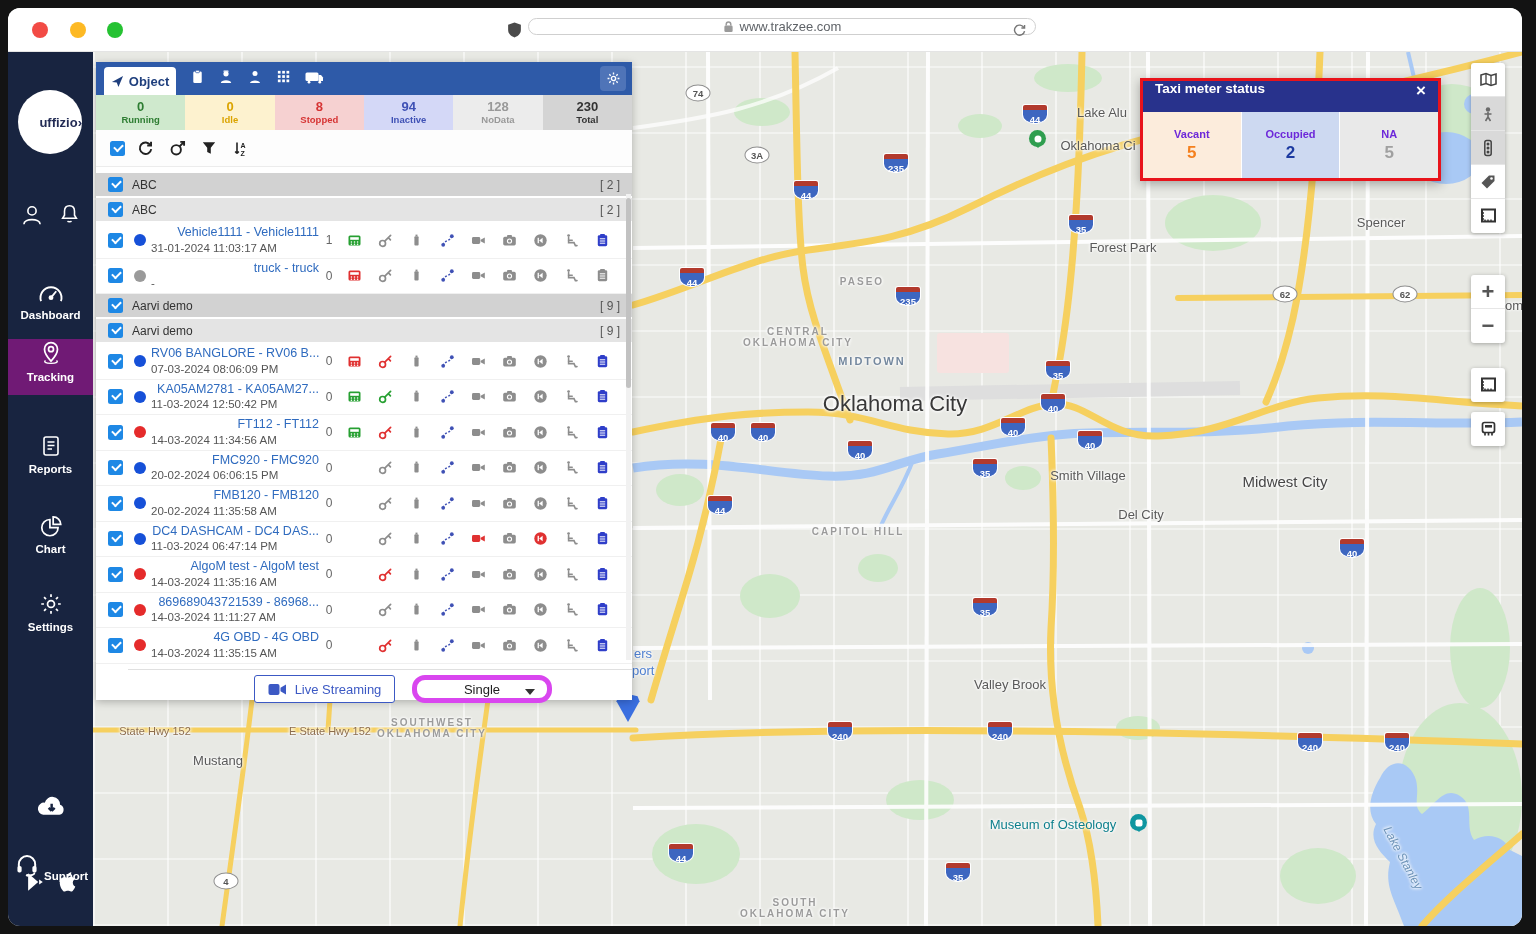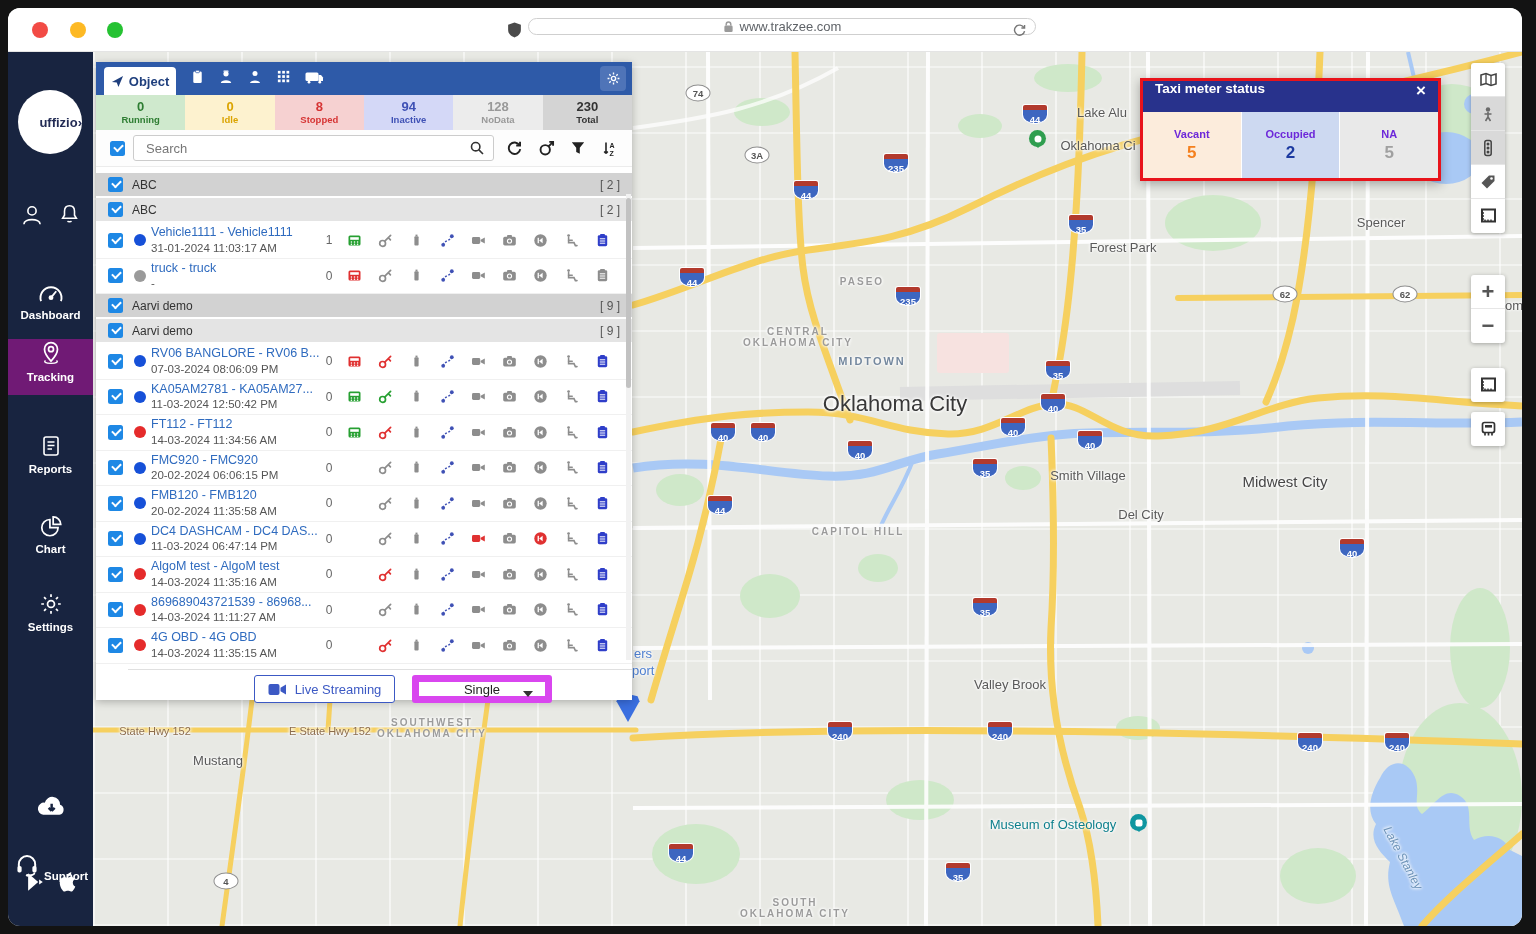--- a/index.html
+++ b/index.html
@@ -77,30 +77,30 @@
   .tool{width:24px;height:24px;display:flex;align-items:center;justify-content:center;color:#222;flex:none;}
   .vlist{flex:1;overflow:hidden;position:relative;padding-top:6px;}
   .ghdr{height:23px;display:flex;align-items:center;gap:9px;padding:0 12px;font-size:12px;color:#333;margin-bottom:2px;}
   .ghdr-dark{background:#d2d2d2;} .ghdr-light{background:#e4e4e4;}
   .ghdr .gname{flex:1;}
   .ghdr .gcount{color:#555;}
   .vrow{height:35.5px;display:flex;align-items:center;padding:0 6px 0 12px;border-bottom:1px solid #f0f0f0;gap:0;}
   .vrow .dot{width:12px;height:12px;border-radius:50%;margin:0 5px 0 11px;flex:none;}
   .dot-blue{background:#1650d8;} .dot-red{background:#e52b2b;} .dot-gray{background:#9a9a9a;}
   .vinfo{width:168px;line-height:1.25;overflow:hidden;flex:none;}
-  .vname{display:block;color:#2f6bbf;font-size:12.5px;font-weight:500;white-space:nowrap;}
+  .vname{display:block;color:#2f6bbf;font-size:12.5px;font-weight:500;white-space:nowrap;text-align:right;}
   .vdate{display:block;color:#555;font-size:11.5px;white-space:nowrap;}
   .vcount{width:20px;text-align:center;color:#666;font-size:12px;flex:none;}
   .ric{width:31px;display:flex;align-items:center;justify-content:center;flex:none;}
   .c-gray{color:#8d8d8d;} .c-green{color:#27a032;} .c-red{color:#e03131;} .c-route{color:#3f51b5;} .c-noteblue{color:#2f3ec9;}
   .scrolltrack{position:absolute;right:1px;top:6px;bottom:2px;width:5px;background:#f1f1f1;}
   .scrollthumb{position:absolute;right:1px;top:6px;width:5px;height:190px;background:#c2c2c2;border-radius:3px;}
   .pfoot{height:31px;border-top:1px solid #e0e0e0;position:relative;flex:none;background:#fff;margin-left:32px;}
   .livebtn{position:absolute;left:126px;top:5px;width:141px;height:28px;border:1.5px solid #3c59c4;border-radius:3px;color:#3c59c4;display:flex;align-items:center;justify-content:center;gap:8px;font-size:13px;background:#fff;}
-  .modesel{position:absolute;left:284px;top:5px;width:140px;height:28px;border:7px solid #d946ef;border-radius:3px;display:flex;align-items:center;justify-content:center;font-size:13px;color:#222;background:#fff;}
+  .modesel{position:absolute;left:284px;top:5px;width:140px;height:28px;border:5px solid #d946ef;border-radius:13px;display:flex;align-items:center;justify-content:center;font-size:13px;color:#222;background:#fff;}
   .modesel .chev{position:absolute;right:12px;top:9px;width:0;height:0;border:5px solid transparent;border-top:6px solid #333;}
   
   .popup{position:absolute;left:1132px;top:70px;width:301px;z-index:6;border:3px solid #e8131b;background:#fff;box-shadow:0 3px 10px rgba(0,0,0,.3);}
   .pop-head{height:31px;background:#28328c;color:#fff;display:flex;padding:0 12px;font-size:13.5px;font-weight:bold;}
   .pop-head .x{margin-left:auto;font-size:17px;font-weight:bold;}
   .pop-cells{display:flex;gap:1px;background:#fff;height:66px;}
   .pcell{flex:1;display:flex;flex-direction:column;align-items:center;justify-content:center;gap:3px;}
   .pcell .pl{font-size:11px;font-weight:bold;color:#6d28d9;text-align:right;}
   .pcell .pv{font-size:17px;font-weight:bold;}
   .pcell.vacant{background:#fcecdc;} .pcell.vacant .pv{color:#f4801f;}
@@ -482,27 +482,20 @@
             <span class="l">NoData</span>
           </div>
       <div class="chip total">
             <span class="v">230</span>
             <span class="l">Total</span>
           </div>
     </div>
 
     <div class="searchrow">
       <span class="cb"></span>
-      <div class="searchbox">
-        <span>Search</span>
-        <svg width="16" height="16" viewBox="0 0 16 16" fill="none" stroke="#333" stroke-width="1.6">
-              <circle cx="6.7" cy="6.7" r="4.2"></circle>
-              <path d="M9.9 9.9 L14 14"></path>
-            </svg>
-      </div>
       <span class="tool">
             <svg width="17" height="17" viewBox="0 0 16 16" fill="none" stroke="#222" stroke-width="1.8">
               <path d="M12.6 4.8 A5.4 5.4 0 1 0 13.4 8.6"></path>
               <path d="M13.2 1.6 V5.2 H9.6"></path>
             </svg>
           </span>
       <span class="tool">
             <svg width="17" height="17" viewBox="0 0 16 16" fill="none" stroke="#222" stroke-width="1.8">
               <circle cx="6.8" cy="9.2" r="4.4"></circle>
               <path d="M9.6 6.4 L14.2 1.8 M10.6 1.8 H14.2 V5.4"></path>

